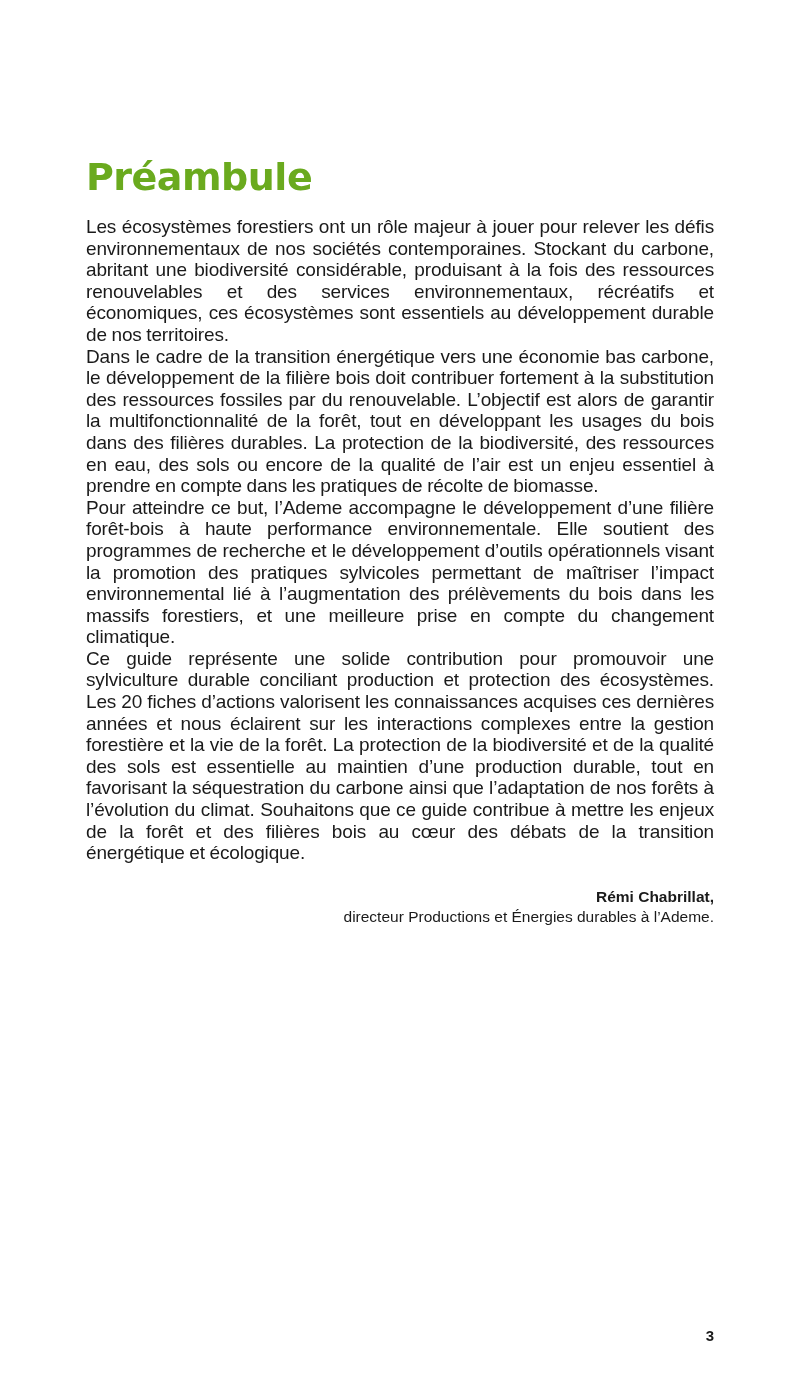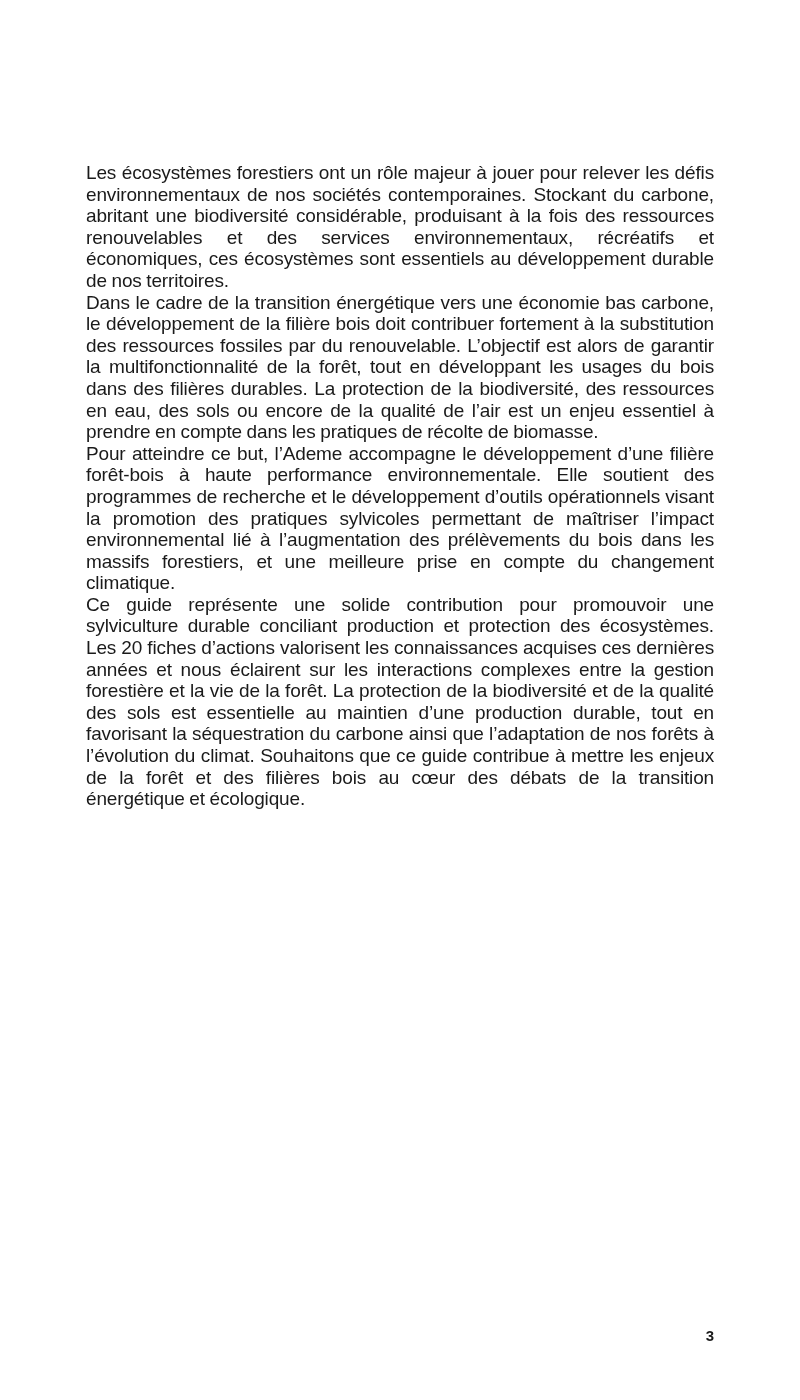--- a/index.html
+++ b/index.html
@@ -61,23 +61,28 @@
       top: 1327px;
       font-size: 15px;
       font-weight: bold;
       color: #1a1a1a;
     }
   </style>
 </head>
 <body>
 
 <div class="page">
+  <h1 class="title">Préambule</h1>
 
   <div class="body-text">
     <p class="para">Les écosystèmes forestiers ont un rôle majeur à jouer pour relever les défis environnementaux de nos sociétés contemporaines. Stockant du carbone, abritant une biodiversité considérable, produisant à la fois des ressources renouvelables et des services environnementaux, récréatifs et économiques, ces écosystèmes sont essentiels au développement durable de nos territoires.</p>
     <p class="para">Dans le cadre de la transition énergétique vers une économie bas carbone, le développement de la filière bois doit contribuer fortement à la substitution des ressources fossiles par du renouvelable. L’objectif est alors de garantir la multifonctionnalité de la forêt, tout en développant les usages du bois dans des filières durables. La protection de la biodiversité, des ressources en eau, des sols ou encore de la qualité de l’air est un enjeu essentiel à prendre en compte dans les pratiques de récolte de biomasse.</p>
     <p class="para">Pour atteindre ce but, l’Ademe accompagne le développement d’une filière forêt-bois à haute performance environnementale. Elle soutient des programmes de recherche et le développement d’outils opérationnels visant la promotion des pratiques sylvicoles permettant de maîtriser l’impact environnemental lié à l’augmentation des prélèvements du bois dans les massifs forestiers, et une meilleure prise en compte du changement climatique.</p>
     <p class="para">Ce guide représente une solide contribution pour promouvoir une sylviculture durable conciliant production et protection des écosystèmes. Les 20 fiches d’actions valorisent les connaissances acquises ces dernières années et nous éclairent sur les interactions complexes entre la gestion forestière et la vie de la forêt. La protection de la biodiversité et de la qualité des sols est essentielle au maintien d’une production durable, tout en favorisant la séquestration du carbone ainsi que l’adaptation de nos forêts à l’évolution du climat. Souhaitons que ce guide contribue à mettre les enjeux de la forêt et des filières bois au cœur des débats de la transition énergétique et écologique.</p>
   </div>
 
+  <div class="signature">
+    <span class="name">Rémi Chabrillat,</span>
+    <span class="role">directeur Productions et Énergies durables à l’Ademe.</span>
+  </div>
 </div>
 
 <div class="page-number">3</div>
 
 </body></html>

